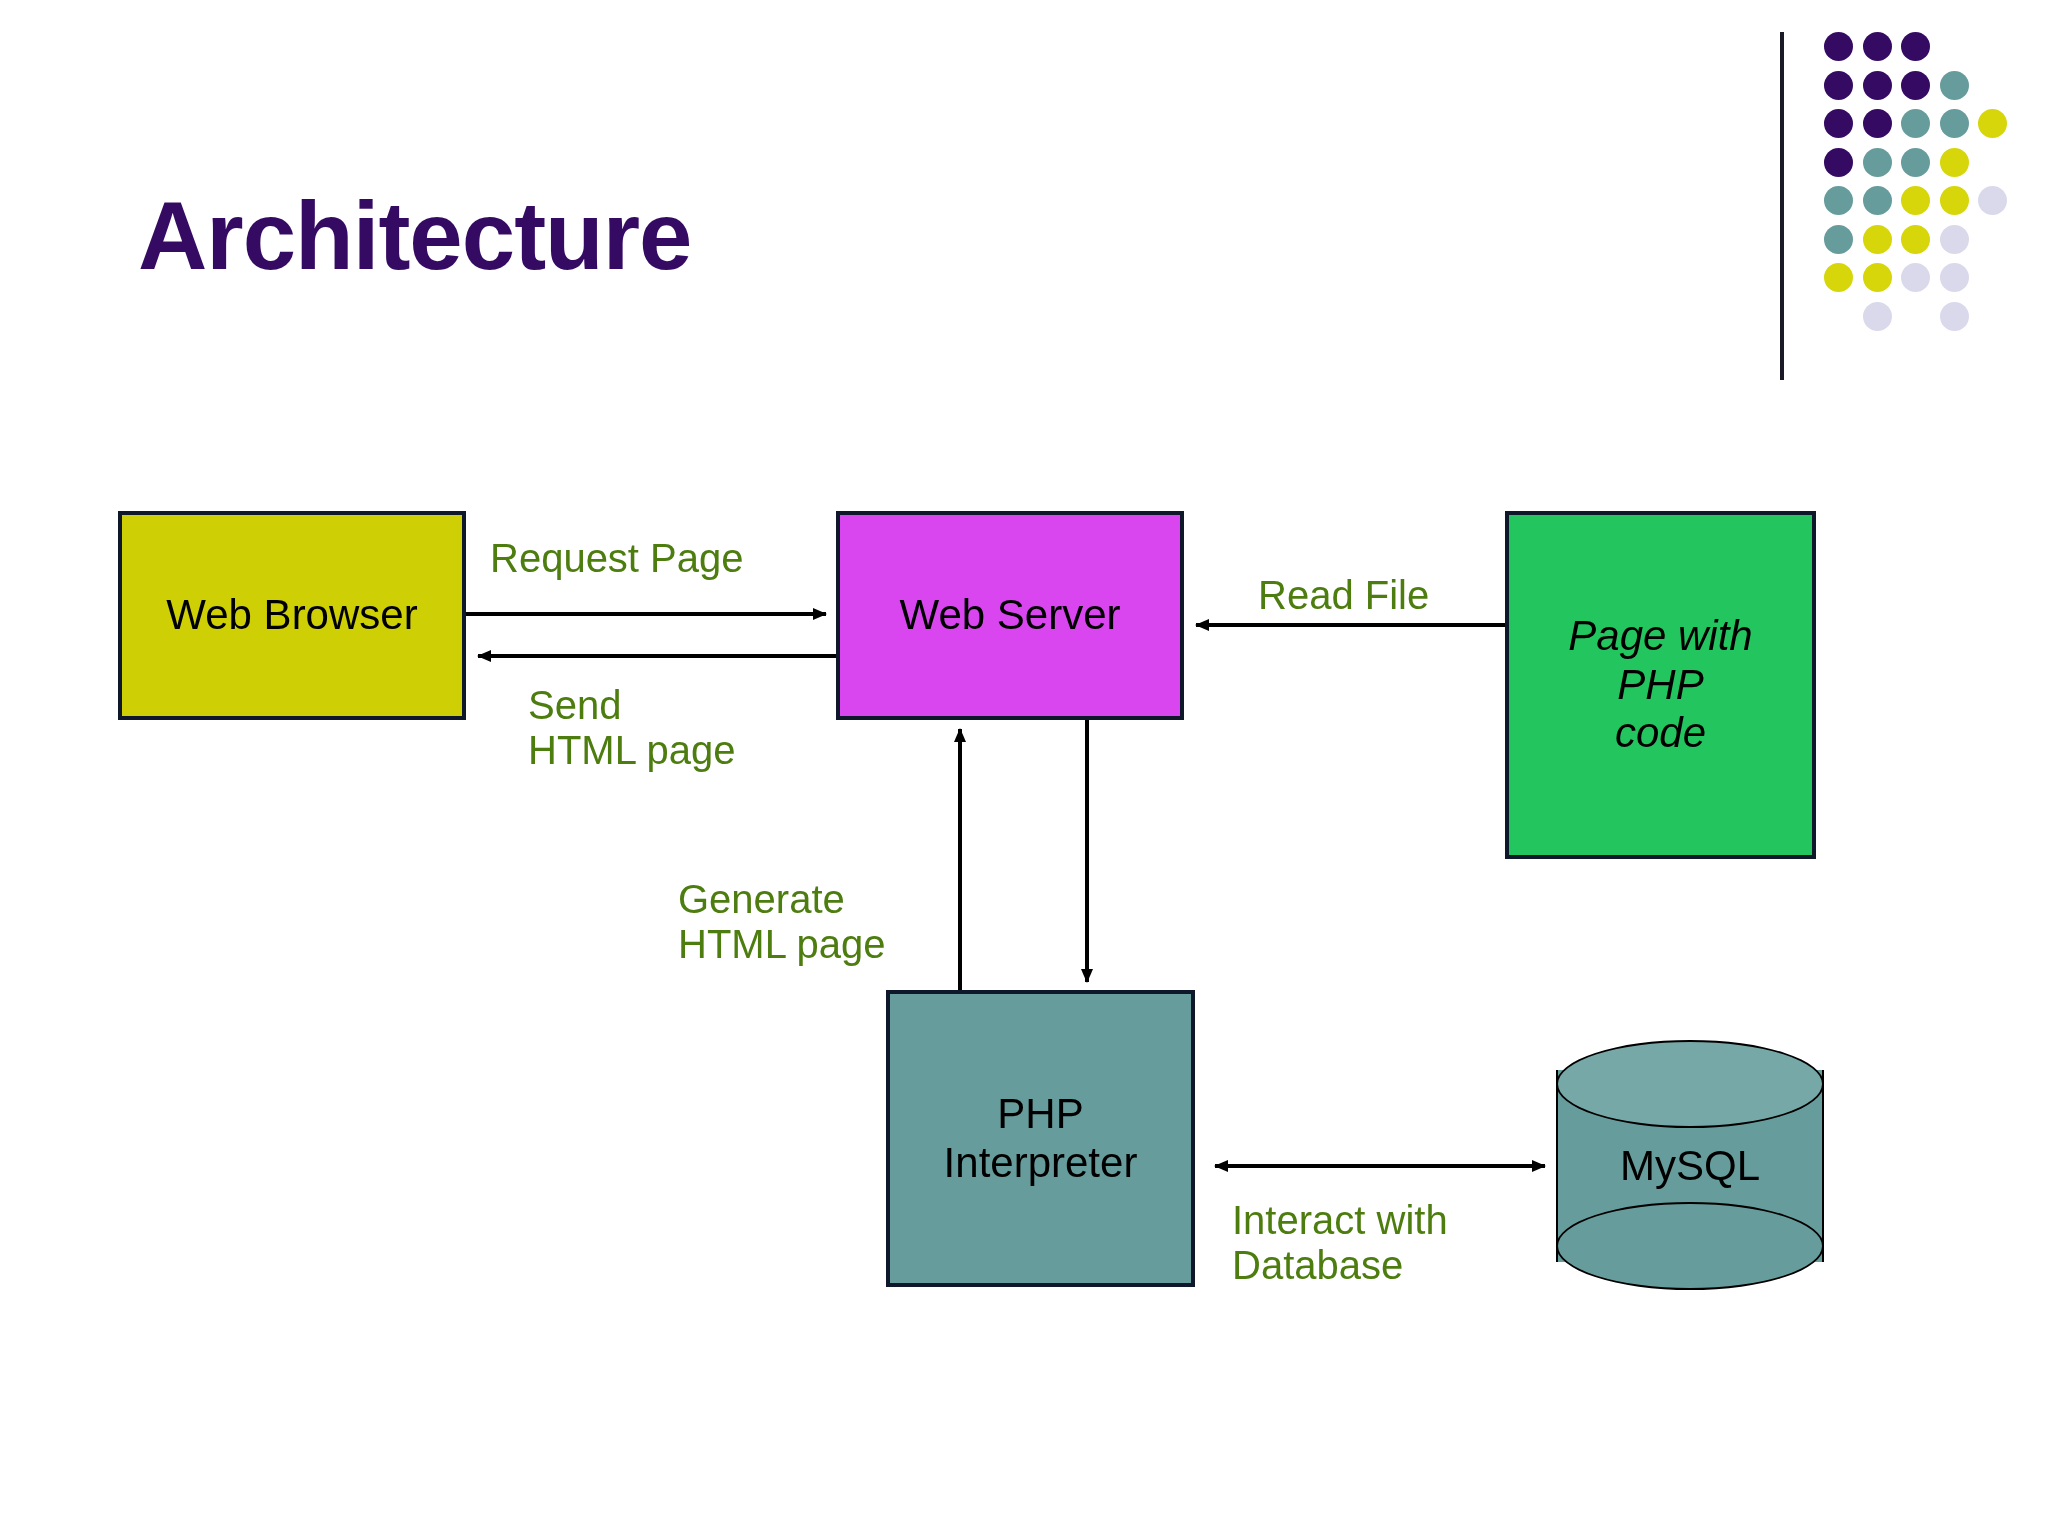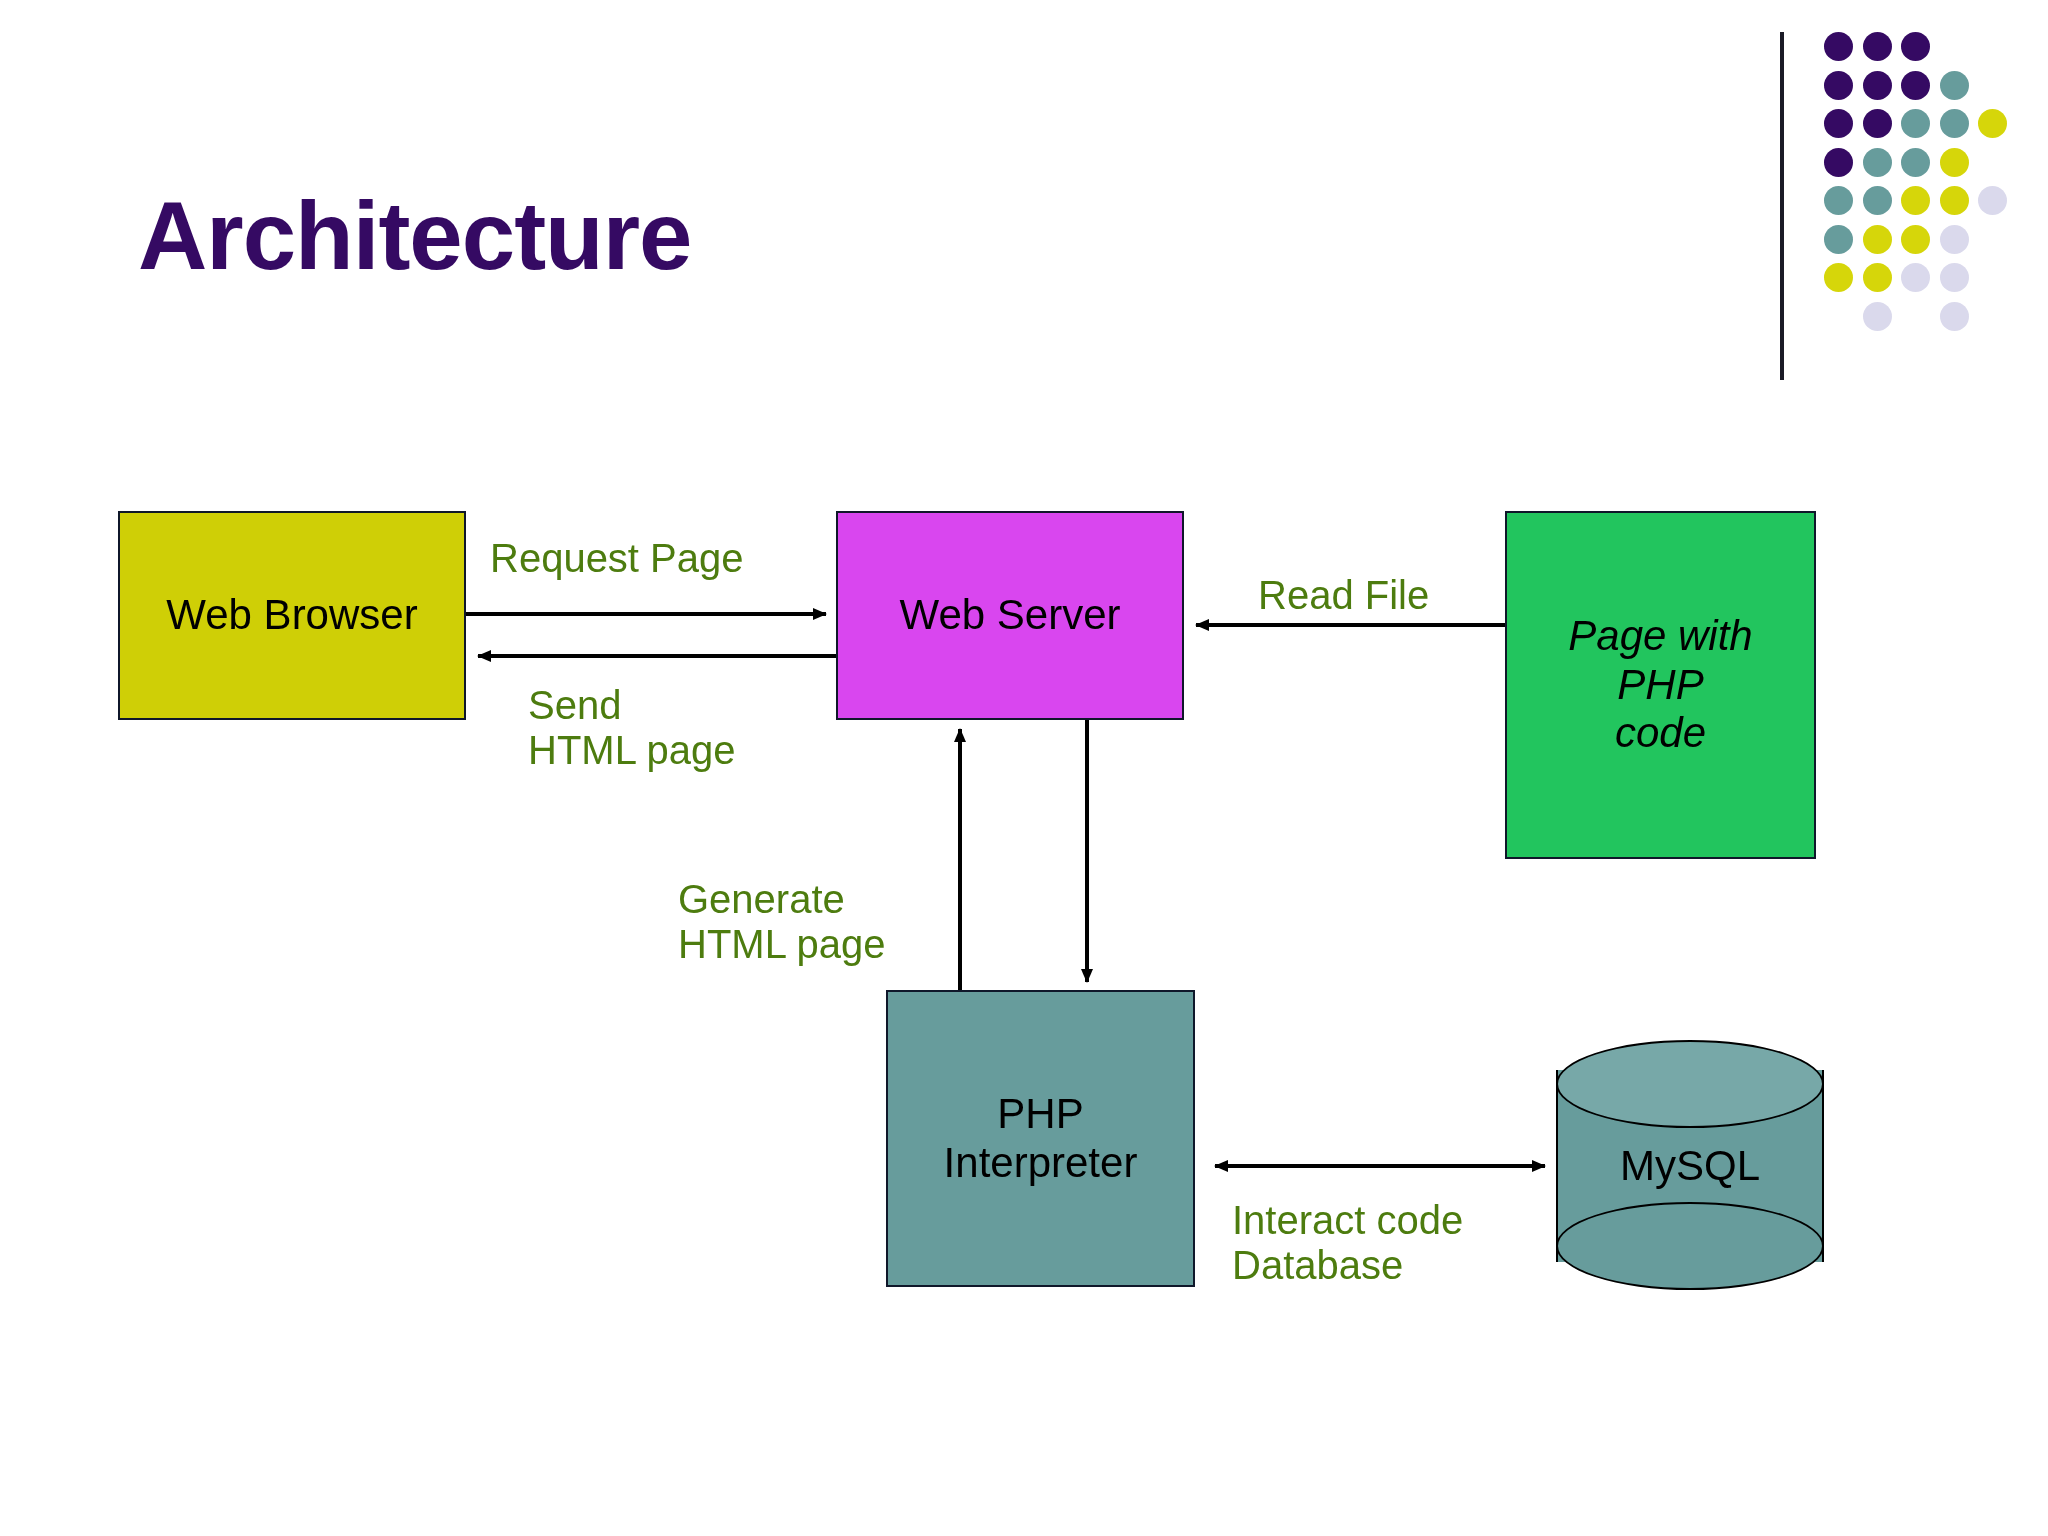--- a/index.html
+++ b/index.html
@@ -56,21 +56,21 @@
   #diagram {
     position: absolute;
     left: 0;
     top: 0;
     width: 2048px;
     height: 1536px;
   }
   .node {
     position: absolute;
     box-sizing: border-box;
-    border: 2px solid #0f172a;
+    border: 4px solid #0f172a;
     display: flex;
     align-items: center;
     justify-content: center;
     text-align: center;
     color: #000000;
     font-size: 42px;
     line-height: 1.16;
     font-family: "Liberation Sans", sans-serif;
   }
   #node-web-browser {
@@ -254,16 +254,16 @@
 
   <div class="edge-label" id="label-send-html">Send
 HTML page</div>
 
   <div class="edge-label" id="label-read-file">Read File</div>
 
   <div class="edge-label" id="label-generate-html">Generate
 HTML page</div>
 
 
-  <div class="edge-label" id="label-interact-db">Interact code
+  <div class="edge-label" id="label-interact-db">Interact with
 Database</div>
 
 </div>
 
 </body></html>

